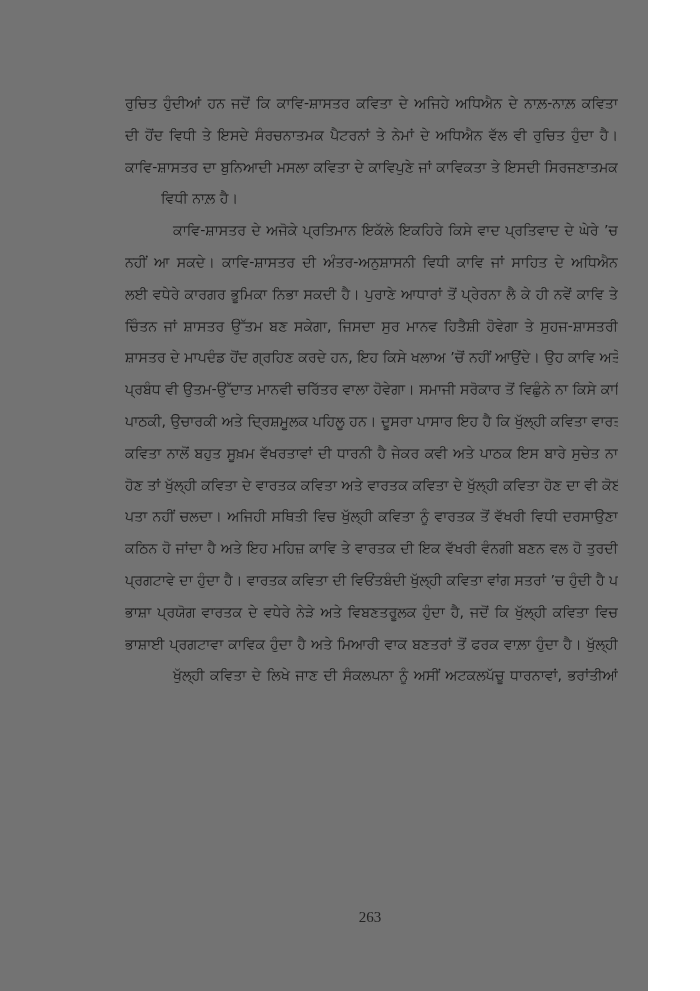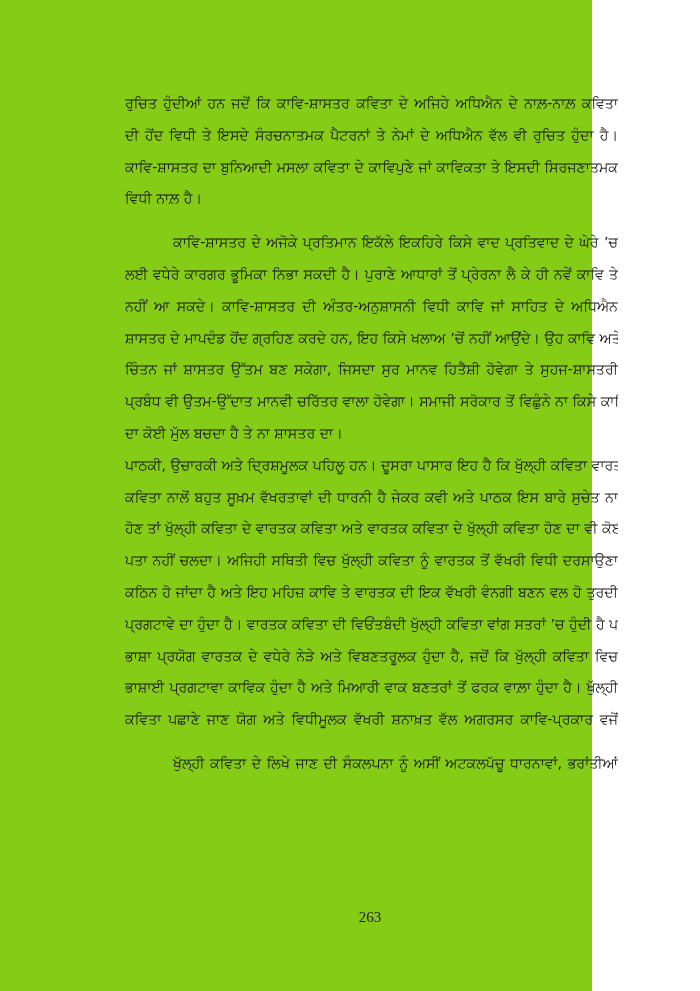--- a/index.html
+++ b/index.html
@@ -1,60 +1,58 @@
 <!DOCTYPE html>
 <html><head>
   <meta charset="utf-8">
   <style>
     html, body { margin: 0; padding: 0; background: #ffffff; }
     body { width: 700px; height: 991px; position: relative; overflow: hidden; }
-    .page { position: absolute; left: 0; top: 0; width: 592px; height: 991px; background: #84cc16; }
+    .page { position: absolute; left: 0; top: 0; width: 648px; height: 991px; background: #737373; }
     .body-text {
       position: absolute; left: 125px; top: 88px; width: 493px;
       font-family: "DejaVu Sans", sans-serif; font-size: 14.2px; color: #1a1a1a;
       line-height: 31.8px;
     }
     .para { margin: 0; text-align: justify; text-align-last: left; }
     .line { display: block; text-align: justify; text-align-last: justify; white-space: nowrap; overflow: hidden; }
-    .line.last { text-align-last: left; }
-    .line.ind { padding-left: 48px; margin-top: 12px; }
+    .line.last { text-align-last: left; margin-left: 36px; }
+    .line.ind { padding-left: 48px; }
     .page-number {
       position: absolute; left: 0; width: 740px; top: 909px; text-align: center;
       font-family: "Liberation Serif", serif; font-size: 15px; color: #222;
     }
   </style>
 </head>
 <body>
 
 <div class="page">
   <div class="body-text">
     <p class="para">
       <span class="line">ਰੁਚਿਤ ਹੁੰਦੀਆਂ ਹਨ ਜਦੋਂ ਕਿ ਕਾਵਿ-ਸ਼ਾਸਤਰ ਕਵਿਤਾ ਦੇ ਅਜਿਹੇ ਅਧਿਐਨ ਦੇ ਨਾਲ਼-ਨਾਲ਼ ਕਵਿਤਾ</span>
       <span class="line">ਦੀ ਹੋਂਦ ਵਿਧੀ ਤੇ ਇਸਦੇ ਸੰਰਚਨਾਤਮਕ ਪੈਟਰਨਾਂ ਤੇ ਨੇਮਾਂ ਦੇ ਅਧਿਐਨ ਵੱਲ ਵੀ ਰੁਚਿਤ ਹੁੰਦਾ ਹੈ।</span>
       <span class="line">ਕਾਵਿ-ਸ਼ਾਸਤਰ ਦਾ ਬੁਨਿਆਦੀ ਮਸਲਾ ਕਵਿਤਾ ਦੇ ਕਾਵਿਪੁਣੇ ਜਾਂ ਕਾਵਿਕਤਾ ਤੇ ਇਸਦੀ ਸਿਰਜਣਾਤਮਕ</span>
       <span class="line last">ਵਿਧੀ ਨਾਲ਼ ਹੈ।</span>
     </p>
     <p class="para">
       <span class="line ind">ਕਾਵਿ-ਸ਼ਾਸਤਰ ਦੇ ਅਜੋਕੇ ਪ੍ਰਤਿਮਾਨ ਇਕੱਲੇ ਇਕਹਿਰੇ ਕਿਸੇ ਵਾਦ ਪ੍ਰਤਿਵਾਦ ਦੇ ਘੇਰੇ ’ਚ</span>
+      <span class="line">ਨਹੀਂ ਆ ਸਕਦੇ। ਕਾਵਿ-ਸ਼ਾਸਤਰ ਦੀ ਅੰਤਰ-ਅਨੁਸ਼ਾਸਨੀ ਵਿਧੀ ਕਾਵਿ ਜਾਂ ਸਾਹਿਤ ਦੇ ਅਧਿਐਨ</span>
       <span class="line">ਲਈ ਵਧੇਰੇ ਕਾਰਗਰ ਭੂਮਿਕਾ ਨਿਭਾ ਸਕਦੀ ਹੈ। ਪੁਰਾਣੇ ਆਧਾਰਾਂ ਤੋਂ ਪ੍ਰੇਰਨਾ ਲੈ ਕੇ ਹੀ ਨਵੇਂ ਕਾਵਿ ਤੇ</span>
-      <span class="line">ਨਹੀਂ ਆ ਸਕਦੇ। ਕਾਵਿ-ਸ਼ਾਸਤਰ ਦੀ ਅੰਤਰ-ਅਨੁਸ਼ਾਸਨੀ ਵਿਧੀ ਕਾਵਿ ਜਾਂ ਸਾਹਿਤ ਦੇ ਅਧਿਐਨ</span>
+      <span class="line">ਚਿੰਤਨ ਜਾਂ ਸ਼ਾਸਤਰ ਉੱਤਮ ਬਣ ਸਕੇਗਾ, ਜਿਸਦਾ ਸੁਰ ਮਾਨਵ ਹਿਤੈਸ਼ੀ ਹੋਵੇਗਾ ਤੇ ਸੁਹਜ-ਸ਼ਾਸਤਰੀ</span>
       <span class="line">ਸ਼ਾਸਤਰ ਦੇ ਮਾਪਦੰਡ ਹੋਂਦ ਗ੍ਰਹਿਣ ਕਰਦੇ ਹਨ, ਇਹ ਕਿਸੇ ਖਲਾਅ ’ਚੋਂ ਨਹੀਂ ਆਉਂਦੇ। ਉਹ ਕਾਵਿ ਅਤੇ</span>
-      <span class="line">ਚਿੰਤਨ ਜਾਂ ਸ਼ਾਸਤਰ ਉੱਤਮ ਬਣ ਸਕੇਗਾ, ਜਿਸਦਾ ਸੁਰ ਮਾਨਵ ਹਿਤੈਸ਼ੀ ਹੋਵੇਗਾ ਤੇ ਸੁਹਜ-ਸ਼ਾਸਤਰੀ</span>
       <span class="line">ਪ੍ਰਬੰਧ ਵੀ ਉਤਮ-ਉੱਦਾਤ ਮਾਨਵੀ ਚਰਿੱਤਰ ਵਾਲਾ ਹੋਵੇਗਾ। ਸਮਾਜੀ ਸਰੋਕਾਰ ਤੋਂ ਵਿਛੁੰਨੇ ਨਾ ਕਿਸੇ ਕਾਵਿ</span>
-      <span class="line last">ਦਾ ਕੋਈ ਮੁੱਲ ਬਚਦਾ ਹੈ ਤੇ ਨਾ ਸ਼ਾਸਤਰ ਦਾ।</span>
     </p>
     <p class="para">
       <span class="line">ਪਾਠਕੀ, ਉਚਾਰਕੀ ਅਤੇ ਦ੍ਰਿਸ਼ਮੂਲਕ ਪਹਿਲੂ ਹਨ। ਦੂਸਰਾ ਪਾਸਾਰ ਇਹ ਹੈ ਕਿ ਖੁੱਲ੍ਹੀ ਕਵਿਤਾ ਵਾਰਤਕ</span>
       <span class="line">ਕਵਿਤਾ ਨਾਲੋਂ ਬਹੁਤ ਸੂਖ਼ਮ ਵੱਖਰਤਾਵਾਂ ਦੀ ਧਾਰਨੀ ਹੈ ਜੇਕਰ ਕਵੀ ਅਤੇ ਪਾਠਕ ਇਸ ਬਾਰੇ ਸੁਚੇਤ ਨਾ</span>
       <span class="line">ਹੋਣ ਤਾਂ ਖੁੱਲ੍ਹੀ ਕਵਿਤਾ ਦੇ ਵਾਰਤਕ ਕਵਿਤਾ ਅਤੇ ਵਾਰਤਕ ਕਵਿਤਾ ਦੇ ਖੁੱਲ੍ਹੀ ਕਵਿਤਾ ਹੋਣ ਦਾ ਵੀ ਕੋਈ</span>
       <span class="line">ਪਤਾ ਨਹੀਂ ਚਲਦਾ। ਅਜਿਹੀ ਸਥਿਤੀ ਵਿਚ ਖੁੱਲ੍ਹੀ ਕਵਿਤਾ ਨੂੰ ਵਾਰਤਕ ਤੋਂ ਵੱਖਰੀ ਵਿਧੀ ਦਰਸਾਉਣਾ</span>
       <span class="line">ਕਠਿਨ ਹੋ ਜਾਂਦਾ ਹੈ ਅਤੇ ਇਹ ਮਹਿਜ਼ ਕਾਵਿ ਤੇ ਵਾਰਤਕ ਦੀ ਇਕ ਵੱਖਰੀ ਵੰਨਗੀ ਬਣਨ ਵਲ ਹੋ ਤੁਰਦੀ</span>
       <span class="line">ਪ੍ਰਗਟਾਵੇ ਦਾ ਹੁੰਦਾ ਹੈ। ਵਾਰਤਕ ਕਵਿਤਾ ਦੀ ਵਿਓਂਤਬੰਦੀ ਖੁੱਲ੍ਹੀ ਕਵਿਤਾ ਵਾਂਗ ਸਤਰਾਂ ’ਚ ਹੁੰਦੀ ਹੈ ਪਰ</span>
       <span class="line">ਭਾਸ਼ਾ ਪ੍ਰਯੋਗ ਵਾਰਤਕ ਦੇ ਵਧੇਰੇ ਨੇੜੇ ਅਤੇ ਵਿਬਣਤਰੂਲਕ ਹੁੰਦਾ ਹੈ, ਜਦੋਂ ਕਿ ਖੁੱਲ੍ਹੀ ਕਵਿਤਾ ਵਿਚ</span>
       <span class="line">ਭਾਸ਼ਾਈ ਪ੍ਰਗਟਾਵਾ ਕਾਵਿਕ ਹੁੰਦਾ ਹੈ ਅਤੇ ਮਿਆਰੀ ਵਾਕ ਬਣਤਰਾਂ ਤੋਂ ਫਰਕ ਵਾਲ਼ਾ ਹੁੰਦਾ ਹੈ। ਖੁੱਲ੍ਹੀ</span>
-      <span class="line">ਕਵਿਤਾ ਪਛਾਣੇ ਜਾਣ ਯੋਗ ਅਤੇ ਵਿਧੀਮੂਲਕ ਵੱਖਰੀ ਸ਼ਨਾਖ਼ਤ ਵੱਲ ਅਗਰਸਰ ਕਾਵਿ-ਪ੍ਰਕਾਰ ਵਜੋਂ</span>
     </p>
     <p class="para">
       <span class="line ind">ਖੁੱਲ੍ਹੀ ਕਵਿਤਾ ਦੇ ਲਿਖੇ ਜਾਣ ਦੀ ਸੰਕਲਪਨਾ ਨੂੰ ਅਸੀਂ ਅਟਕਲਪੱਚੂ ਧਾਰਨਾਵਾਂ, ਭਰਾਂਤੀਆਂ</span>
     </p>
   </div>
   <div class="page-number">263</div>
 </div>
 
 </body></html>

